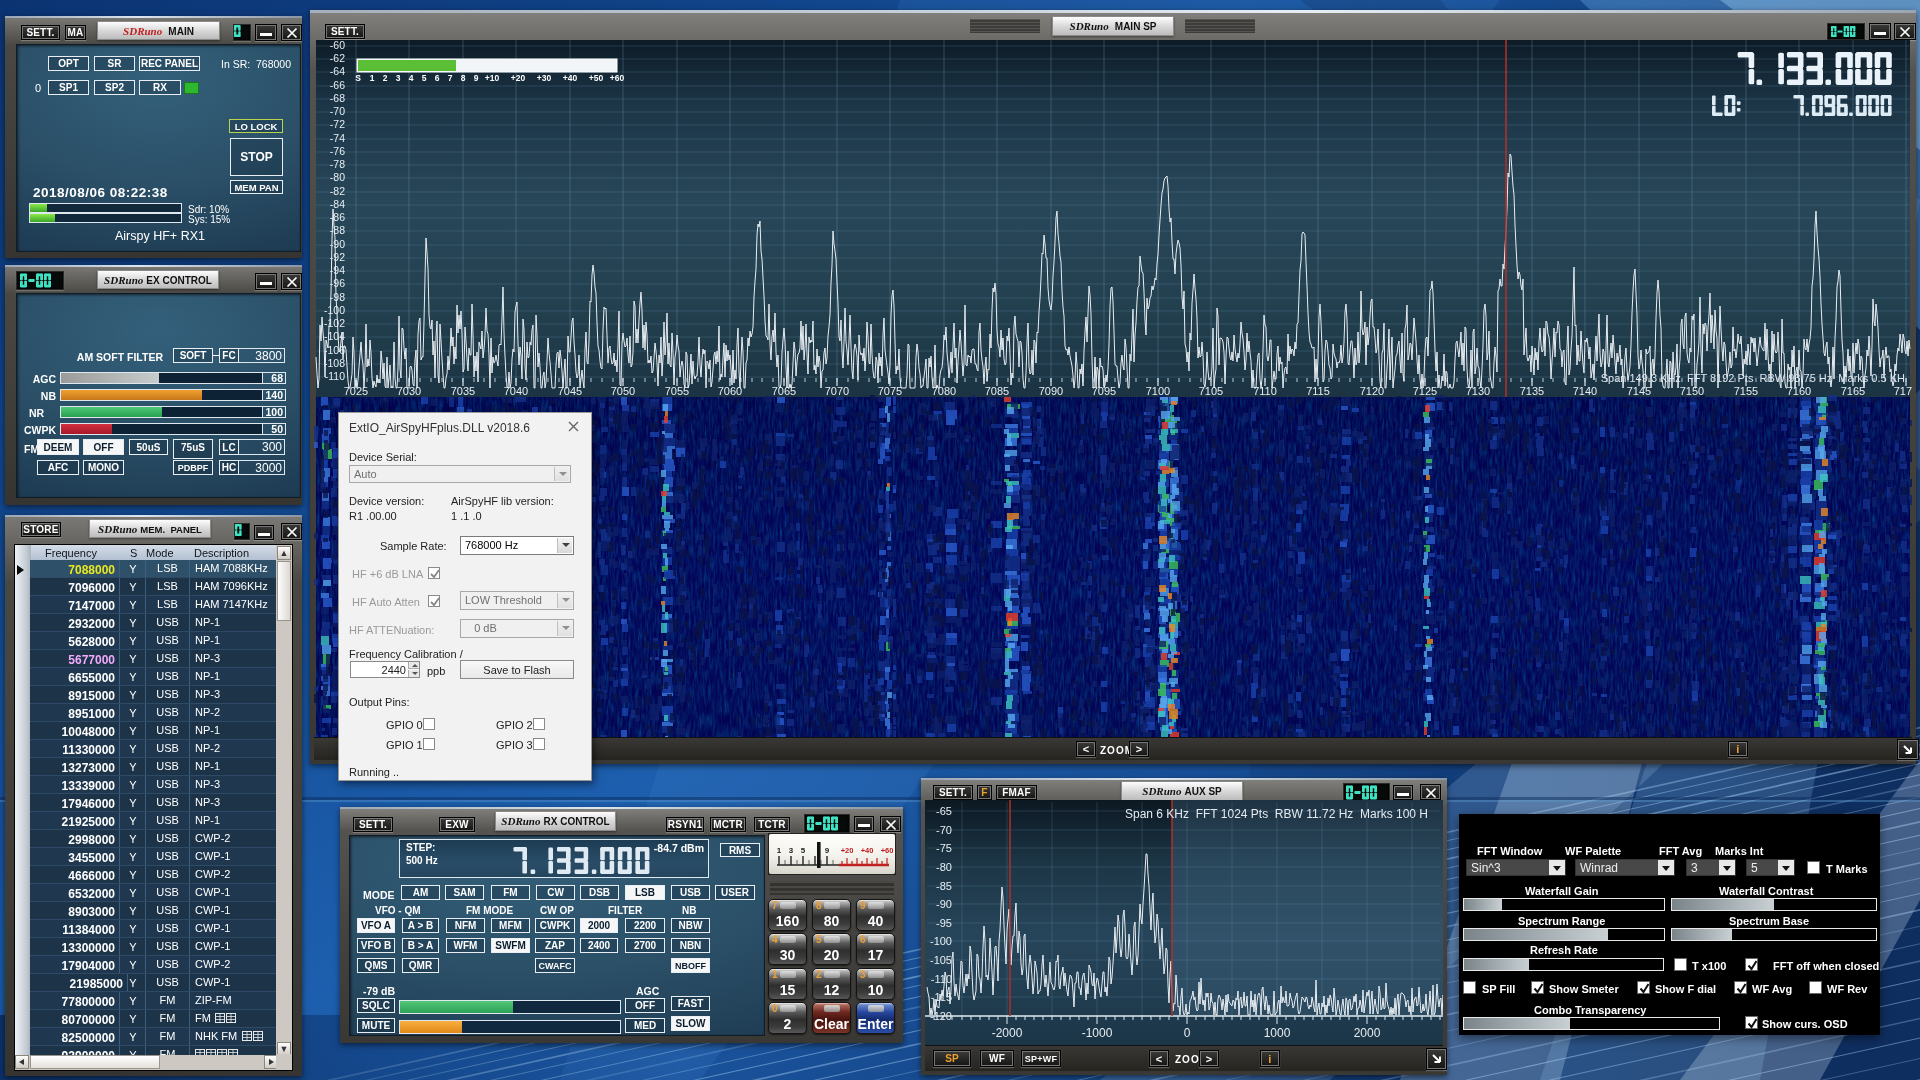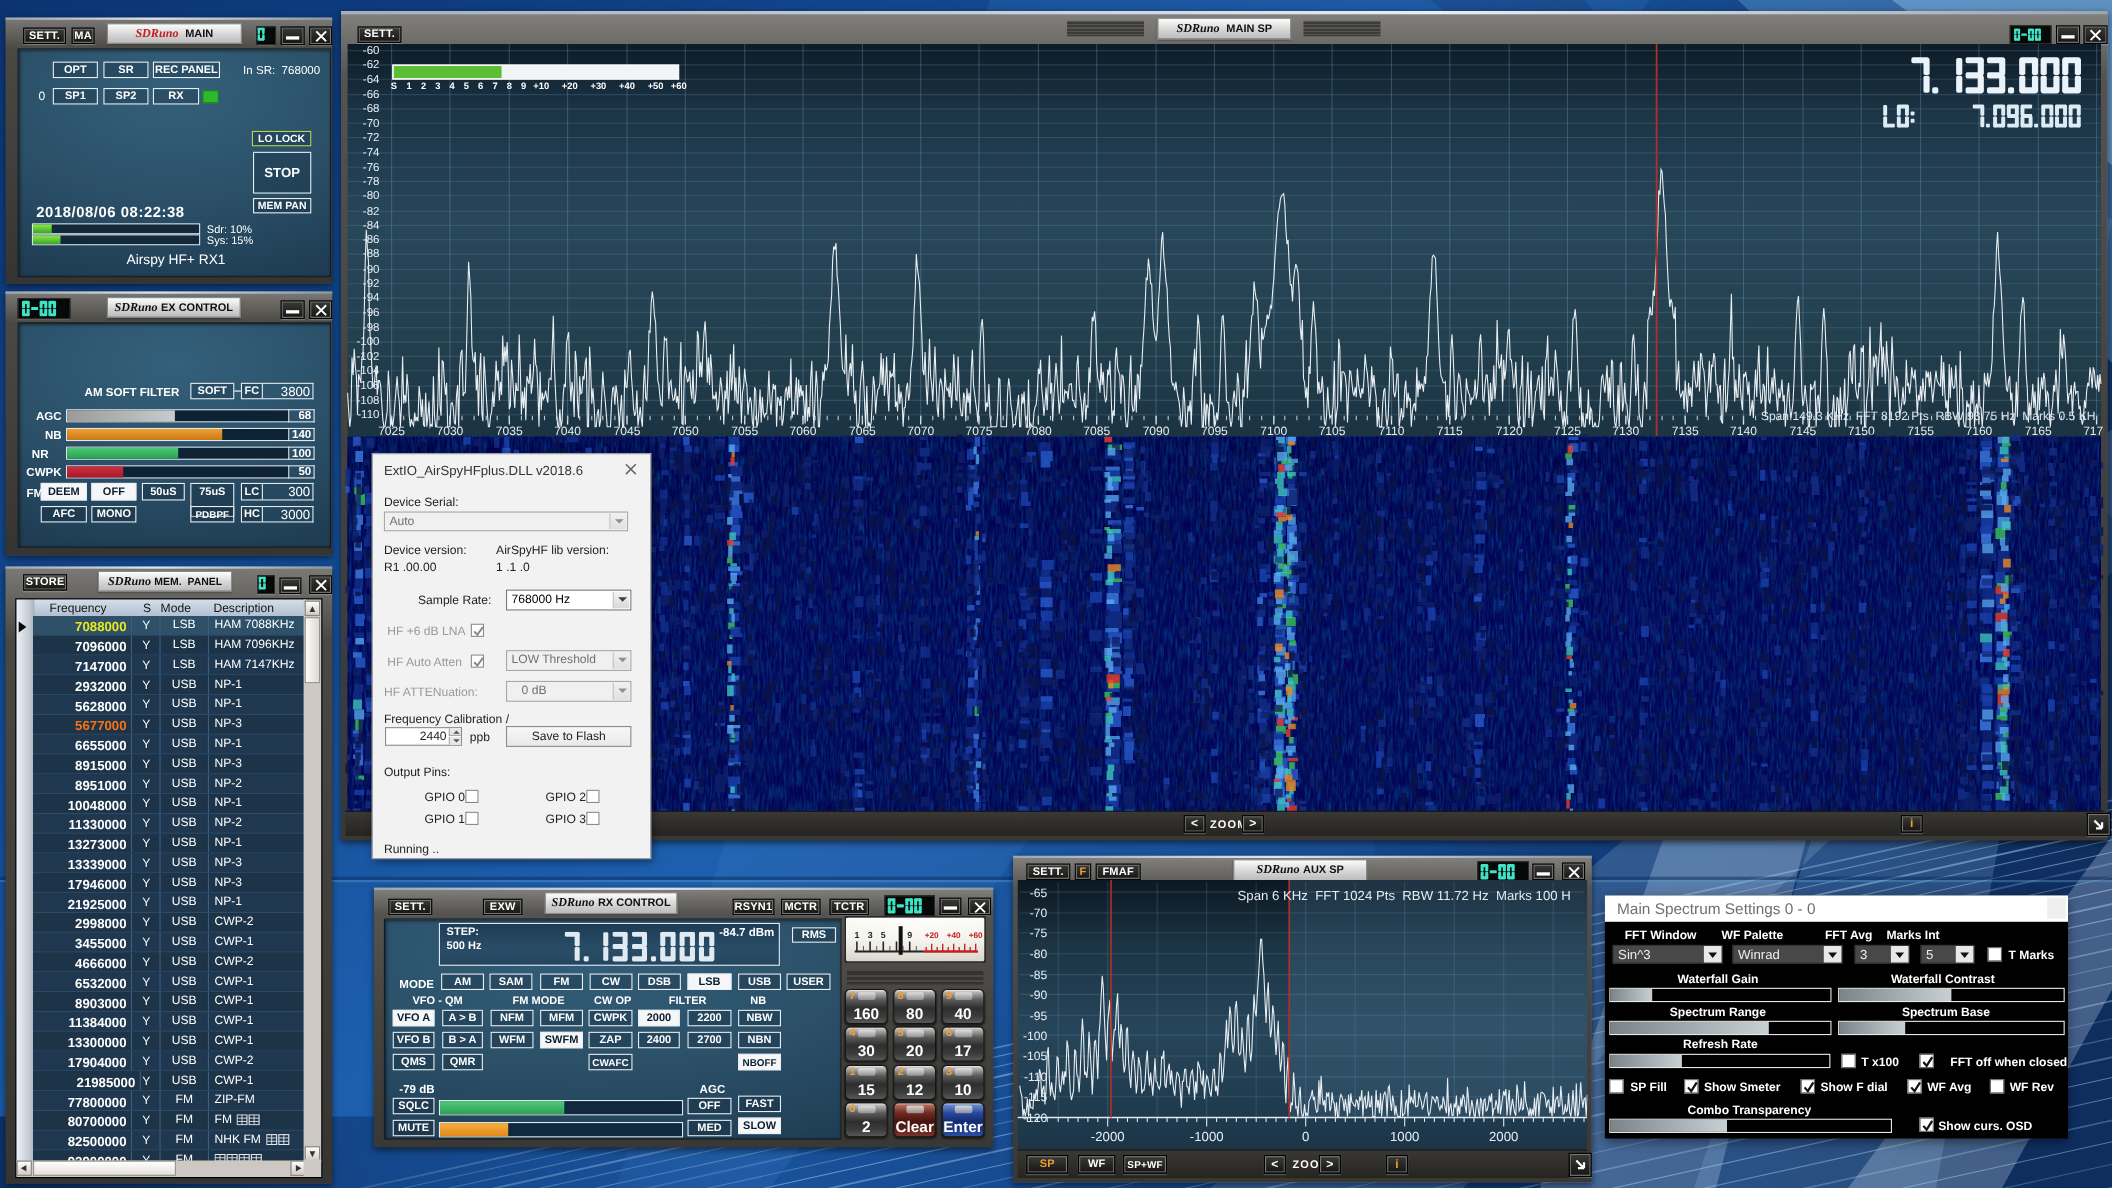--- a/index.html
+++ b/index.html
@@ -697,21 +697,21 @@
 <div style="position:absolute;left:245px;top:112px;width:24px;height:12px;border:1px solid #dfe8ee;border-left:none;color:#fff;font-weight:bold;font-size:10.5px;text-align:right;line-height:11px;padding-right:2px">100</div>
 <div class="lab" style="left:0px;top:130px;width:39px;text-align:right;font-size:10.5px">CWPK</div>
 <div style="position:absolute;left:43px;top:129px;width:203px;height:12px;border:1px solid #dfe8ee;background:#0d2235">
 <div style="position:absolute;left:0;top:0;width:51px;height:10px;background:linear-gradient(#d03040,#a81828)"></div>
         </div>
 <div style="position:absolute;left:245px;top:129px;width:24px;height:12px;border:1px solid #dfe8ee;border-left:none;color:#fff;font-weight:bold;font-size:10.5px;text-align:right;line-height:11px;padding-right:2px">50</div>
 <div class="lab" style="left:7px;top:149px;font-size:10.5px">FM</div>
 <div class="ctl on" style="left:20px;top:145px;width:42px;height:16px;line-height:15px">DEEM</div>
 <div class="ctl on" style="left:66px;top:145px;width:41px;height:16px;line-height:15px">OFF</div>
 <div class="ctl" style="left:112px;top:145px;width:39px;height:16px;line-height:15px">50uS</div>
-<div class="ctl" style="left:156px;top:145px;width:40px;height:31px;line-height:15px">75uS</div>
+<div class="ctl" style="left:156px;top:145px;width:40px;height:20px;line-height:15px">75uS</div>
 <div class="ctl" style="left:202px;top:145px;width:20px;height:16px;line-height:15px">LC</div>
 <div style="position:absolute;left:222px;top:145px;width:46px;height:16px;border:1px solid #dfe8ee;border-left:none;color:#fff;font-size:12px;text-align:right;line-height:15px;padding-right:2px">300</div>
 <div class="ctl" style="left:20px;top:166px;width:42px;height:15px;line-height:14px">AFC</div>
 <div class="ctl" style="left:66px;top:166px;width:41px;height:15px;line-height:14px">MONO</div>
 <div class="ctl" style="left:156px;top:166px;width:40px;height:15px;line-height:14px;font-size:9px">PDBPF</div>
 <div class="ctl" style="left:202px;top:166px;width:20px;height:15px;line-height:14px">HC</div>
 <div style="position:absolute;left:222px;top:166px;width:46px;height:15px;border:1px solid #dfe8ee;border-left:none;color:#fff;font-size:12px;text-align:right;line-height:14px;padding-right:2px">3000</div>
 </div>
 </div>
 <div class="win" id="mempanel" style="left:5px;top:515px;width:297px;height:561px;background:linear-gradient(#7b7a76,#4a4843 12%,#403e3a 60%,#363430)">
@@ -802,21 +802,21 @@
 <div style="position:absolute;left:0;top:0;width:90px;height:17px;border-right:1px solid #3c5e80">
             <span style="position:absolute;right:4px;top:3px;font-size:12px;font-weight:bold;color:#fff">5628000</span>
           </div>
 <div style="position:absolute;left:90px;top:3px;width:26px;text-align:center;font-size:11px;color:#fff">Y</div>
 <div style="position:absolute;left:90px;top:0;width:26px;height:17px;border-right:1px solid #3c5e80"></div>
 <div style="position:absolute;left:116px;top:0;width:44px;height:17px;border-right:1px solid #3c5e80;text-align:center;font-size:11px;color:#fff;line-height:16px">USB</div>
 <div style="position:absolute;left:165px;top:0;height:17px;font-size:11px;color:#fff;line-height:16px"><span style="font-weight:normal">NP-1</span></div>
 </div>
         <div style="position:absolute;left:16px;top:106px;width:267px;height:18px;background:#1c3348;border-bottom:1px solid #2e4a66;">
 <div style="position:absolute;left:0;top:0;width:90px;height:17px;border-right:1px solid #3c5e80">
-            <span style="position:absolute;right:4px;top:3px;font-size:12px;font-weight:bold;color:#f97316">5677000</span>
+            <span style="position:absolute;right:4px;top:3px;font-size:12px;font-weight:bold;color:#f0abfc">5677000</span>
           </div>
 <div style="position:absolute;left:90px;top:3px;width:26px;text-align:center;font-size:11px;color:#fff">Y</div>
 <div style="position:absolute;left:90px;top:0;width:26px;height:17px;border-right:1px solid #3c5e80"></div>
 <div style="position:absolute;left:116px;top:0;width:44px;height:17px;border-right:1px solid #3c5e80;text-align:center;font-size:11px;color:#fff;line-height:16px">USB</div>
 <div style="position:absolute;left:165px;top:0;height:17px;font-size:11px;color:#fff;line-height:16px"><span style="font-weight:normal">NP-3</span></div>
 </div>
         <div style="position:absolute;left:16px;top:124px;width:267px;height:18px;background:#1f3850;border-bottom:1px solid #2e4a66;">
 <div style="position:absolute;left:0;top:0;width:90px;height:17px;border-right:1px solid #3c5e80">
             <span style="position:absolute;right:4px;top:3px;font-size:12px;font-weight:bold;color:#fff">6655000</span>
           </div>
@@ -1558,24 +1558,20 @@
 <div class="tbtn" style="left:274px;top:4px;width:20px;height:17px;font-size:11px;line-height:16px">&gt;</div>
 <div class="tbtn" style="left:335px;top:4px;width:20px;height:17px;color:#f0a030;font-size:11px;line-height:16px">i</div>
 <div class="tbtn" style="left:501px;top:2px;width:21px;height:22px">
           <svg width="13" height="13" viewBox="0 0 13 13" style="position:absolute;left:4px;top:4px">
             <path d="M2 2L9 9M9 9V3.5M9 9H3.5" stroke="#fff" stroke-width="2"></path>
           </svg>
         </div>
 </div>
 </div>
 <div style="position:absolute;left:1459px;top:814px;width:421px;height:221px;background:#000;box-shadow:0 3px 10px rgba(0,0,0,.5);font-family:'Liberation Sans'">
-<div style="position:absolute;left:0;top:0;right:0;height:24px;background:#fff">
-<span style="position:absolute;left:11px;top:4px;font-size:14px;color:#707070">Main Spectrum Settings 0 - 0</span>
-<div style="position:absolute;right:2px;top:2px;width:17px;height:19px;background:#efefef"></div>
-</div>
 <div style="position:absolute;left:0;top:24px;right:0;bottom:0;color:#fff">
 <span class="lab" style="left:18px;top:7px;font-size:11px">FFT Window</span>
 <span class="lab" style="left:106px;top:7px;font-size:11px">WF Palette</span>
 <span class="lab" style="left:200px;top:7px;font-size:11px">FFT Avg</span>
 <span class="lab" style="left:256px;top:7px;font-size:11px">Marks Int</span>
 <div style="position:absolute;left:7px;top:21px;width:100px;height:17px;background:#484848;border:1px solid #333">
 <span style="position:absolute;left:4px;top:1px;font-size:12px;color:#eee">Sin^3</span>
 <div style="position:absolute;right:0;top:0;width:16px;height:15px;background:#e8e8e8">
             <div style="position:absolute;left:4px;top:6px;border-left:4px solid transparent;border-right:4px solid transparent;border-top:5px solid #111"></div>
           </div>

